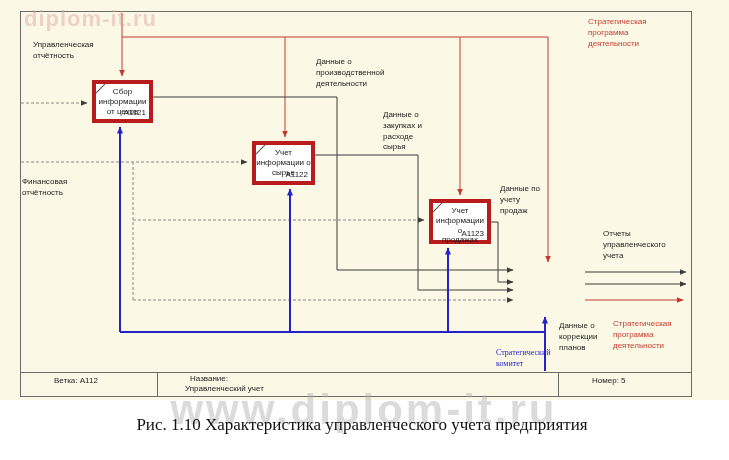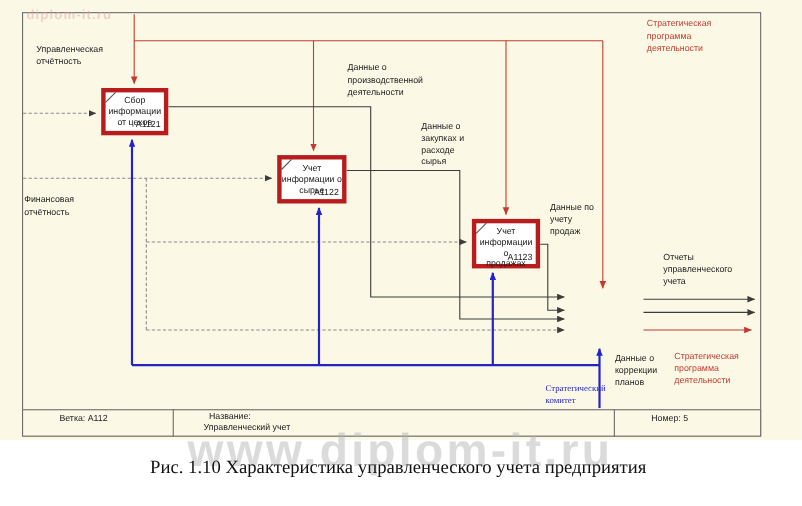--- a/index.html
+++ b/index.html
@@ -21,21 +21,21 @@
         font-size:8px;line-height:1.22;text-align:center;color:#1a1a1a;padding-top:3px;}
   .node .code{position:absolute;right:3px;bottom:1px;font-size:8px;}
   .node .body{white-space:pre-line;}
   .notch{position:absolute;left:-2px;top:4px;width:13px;height:0;border-top:1px solid #555;transform:rotate(-45deg);}
   .lbl{position:absolute;font-size:8px;line-height:1.35;color:#222;text-align:left;white-space:pre-line;}
   .lbl.red{color:var(--red);}
   .lbl.blue{color:var(--blue);}
   .footer-text{position:absolute;font-size:8px;color:#222;padding-left:28px;}
   #caption{position:absolute;left:0;top:415px;width:700px;text-align:center;
            font-family:"Liberation Serif",serif;font-size:17px;color:#111;padding-left:12px;}
-  #wm-top{position:absolute;left:24px;top:6px;font-size:12px;font-weight:bold;
+  #wm-top{position:absolute;left:24px;top:6px;font-size:22px;font-weight:bold;
           color:rgba(221,160,160,0.45);letter-spacing:1px;}
   #wm-bottom{position:absolute;left:4px;top:386px;width:720px;text-align:center;
              font-size:42px;font-weight:bold;color:rgba(175,175,175,0.45);letter-spacing:3px;}
 </style>
 </head>
 <body>
 
 <div id="page">
 
   <div id="diagram-bg"></div>

